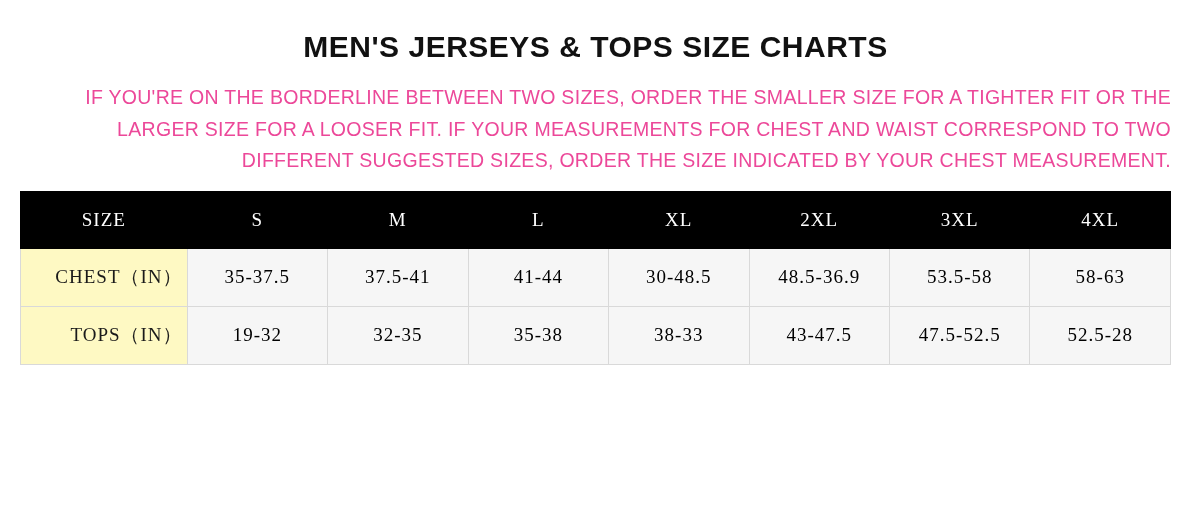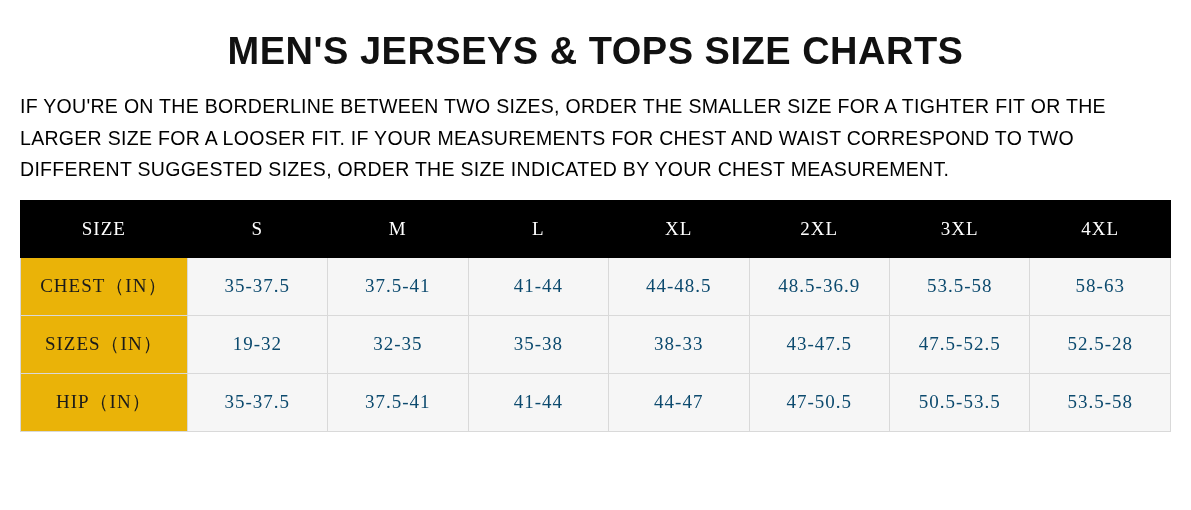--- a/index.html
+++ b/index.html
@@ -16,35 +16,35 @@
   }
   .page {
     width: 1191px;
     height: 510px;
     box-sizing: border-box;
     padding: 0;
     position: relative;
   }
   .title {
     text-align: center;
-    font-size: 38px;
+    font-size: 30px;
     font-weight: bold;
     letter-spacing: 0.5px;
     color: #111111;
     margin: 30px 0 0 0;
     padding: 0 20px;
     font-family: "Liberation Sans", sans-serif;
   }
   .intro {
     margin: 18px 20px 0 20px;
     font-size: 19.5px;
     line-height: 1.62;
-    color: #000000;
+    color: #ec4899;
     letter-spacing: 0.3px;
-    text-align: left;
+    text-align: right;
     font-family: "Liberation Sans", sans-serif;
   }
   .table-wrap {
     margin: 14px 20px 0 20px;
   }
   table.size-chart {
     border-collapse: collapse;
     width: 1151px;
     table-layout: fixed;
     font-family: "Liberation Serif", serif;
@@ -62,25 +62,26 @@
   }
   table.size-chart thead th {
     background: #000000;
     color: #ffffff;
     border: 1px solid #000000;
     height: 56px;
     font-size: 19px;
   }
   table.size-chart tbody td {
     background: #f6f6f6;
-    color: #0c4a6e;
+    color: #000000;
   }
   table.size-chart tbody td.rowhead {
-    background: #eab308;
+    background: #fef9c3;
     color: #1a1a1a;
+    text-align: right;
   }
   .col-label { width: 166px; }
   .col-v { width: 140px; }
 </style>
 </head>
 <body>
 
 <div class="page">
 
   <h1 class="title">MEN'S  JERSEYS  &amp;  TOPS SIZE  CHARTS</h1>
@@ -110,42 +111,32 @@
           <th>3XL</th>
           <th>4XL</th>
         </tr>
       </thead>
       <tbody>
         <tr>
           <td class="rowhead">CHEST（IN）</td>
           <td>35-37.5</td>
           <td>37.5-41</td>
           <td>41-44</td>
-          <td>44-48.5</td>
+          <td>30-48.5</td>
           <td>48.5-36.9</td>
           <td>53.5-58</td>
           <td>58-63</td>
         </tr>
         <tr>
-          <td class="rowhead">SIZES（IN）</td>
+          <td class="rowhead">TOPS（IN）</td>
           <td>19-32</td>
           <td>32-35</td>
           <td>35-38</td>
           <td>38-33</td>
           <td>43-47.5</td>
           <td>47.5-52.5</td>
           <td>52.5-28</td>
         </tr>
-        <tr>
-          <td class="rowhead">HIP（IN）</td>
-          <td>35-37.5</td>
-          <td>37.5-41</td>
-          <td>41-44</td>
-          <td>44-47</td>
-          <td>47-50.5</td>
-          <td>50.5-53.5</td>
-          <td>53.5-58</td>
-        </tr>
       </tbody>
     </table>
   </div>
 
 </div>
 
 </body></html>

